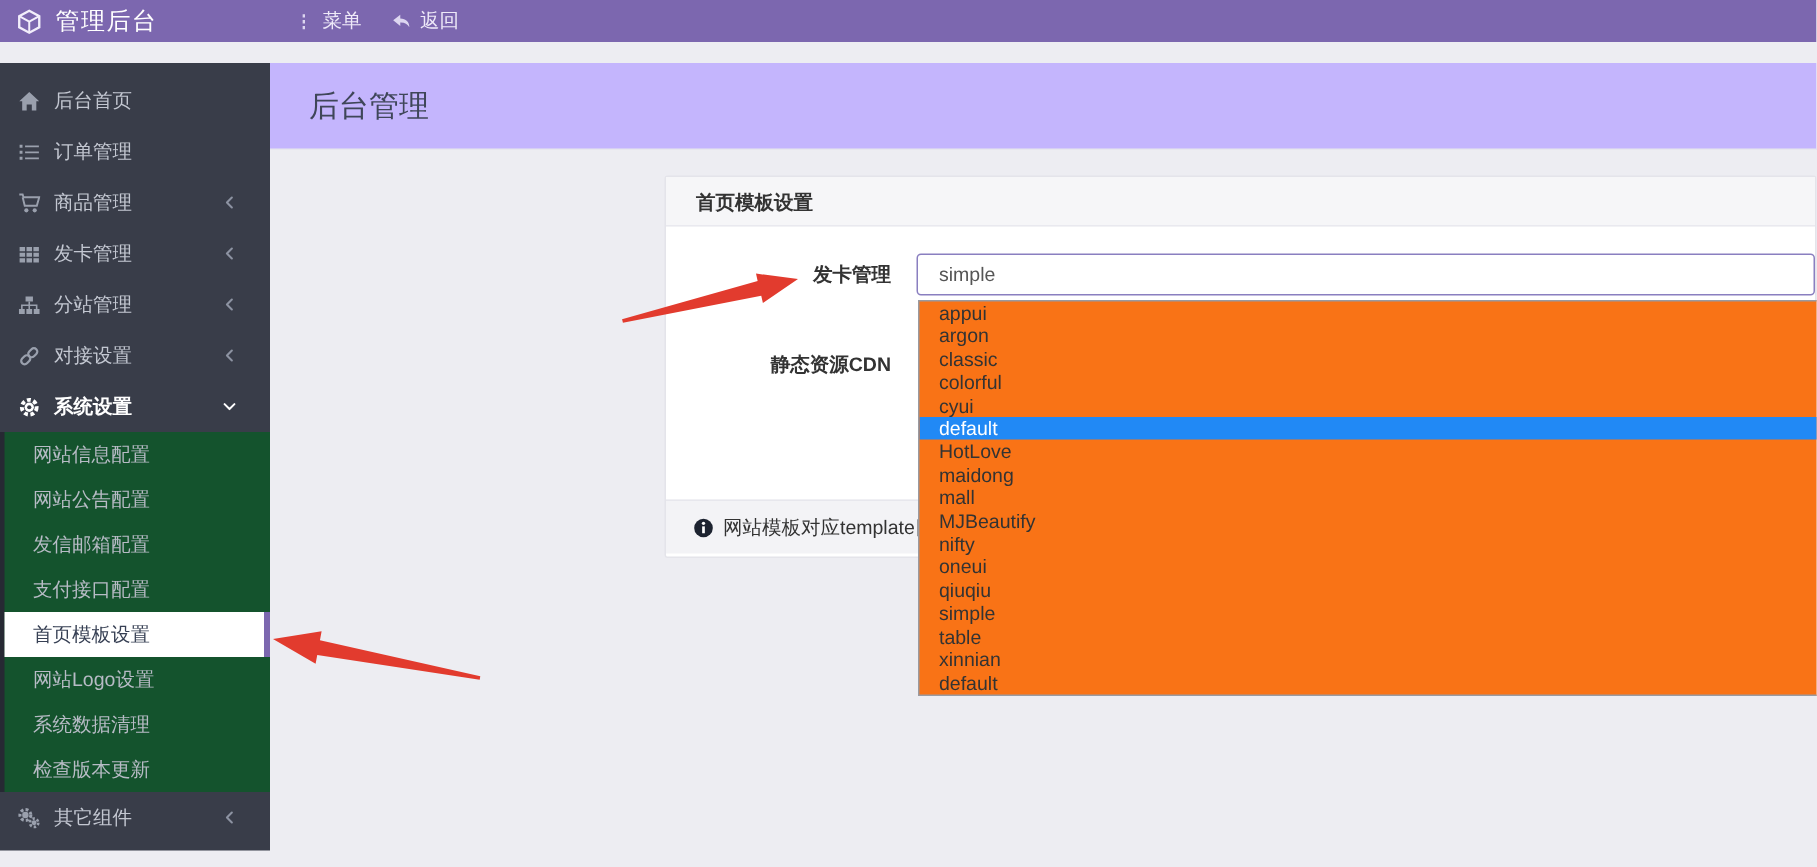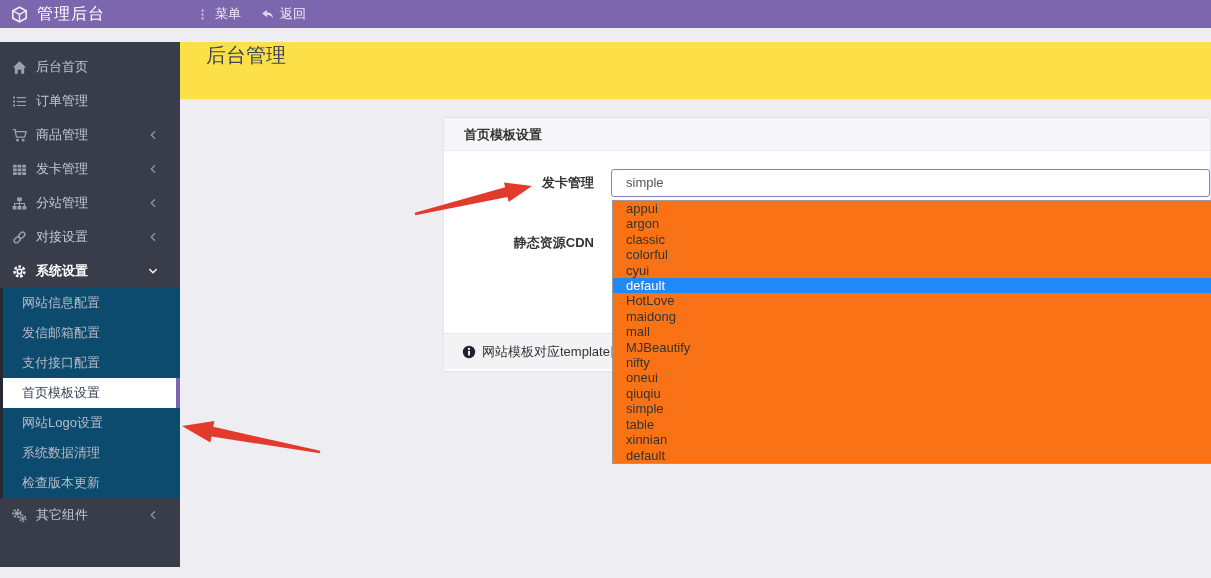--- a/index.html
+++ b/index.html
@@ -33,28 +33,28 @@
   
   .sidebar{position:absolute;left:0;top:42px;width:180px;height:525px;
     background:var(--c-sidebar);z-index:5}
   .side-main{padding-top:8px}
   .side-item{position:relative;height:34px;display:flex;align-items:center;
     padding-left:12px;color:#c3c7d1;font-size:13px;cursor:pointer}
   .side-item .icon{width:15px;height:15px;color:#9aa0ad;margin-right:9px;flex:none}
   .side-item .chev{position:absolute;right:13px;width:10px;height:10px;color:#8d93a2}
   .side-item.open{color:#fff;font-weight:bold}
   .side-item.open .icon,.side-item.open .chev{color:#fff}
-  .side-sub{background:#0c4a6e;border-left:3px solid #262933}
+  .side-sub{background:#14532d;border-left:3px solid #262933}
   .sub-item{position:relative;height:30px;display:flex;align-items:center;
     padding-left:19px;color:#b7bbc5;font-size:13px;cursor:pointer}
   .sub-item.active{background:#fff;color:#374054;border-right:4px solid var(--c-accent)}
 
   
-  .content-header{position:absolute;left:180px;top:42px;right:0;height:58px;background:#fde047;
-    border-bottom:1px solid #e7e7ed;display:flex;align-items:flex-start;z-index:1}
+  .content-header{position:absolute;left:180px;top:42px;right:0;height:58px;background:#c4b5fd;
+    border-bottom:1px solid #e7e7ed;display:flex;align-items:center;z-index:1}
   .page-title{margin-left:26px;font-size:20px;font-weight:400;color:#3f4659}
 
   .panel{position:absolute;left:443px;top:117px;right:0;height:255px;background:#fff;
     border:1px solid #e4e4ea;border-radius:2px;z-index:2}
   .panel-header{height:33px;line-height:33px;background:#f6f6f8;border-bottom:1px solid #e9e9ef;
     padding-left:20px;font-size:13px;font-weight:bold;color:#333}
   .panel-body{height:182px;padding-top:18px}
   .form-row{display:flex;margin-bottom:32px}
   .form-label{width:150px;flex:none;text-align:right;font-size:13px;font-weight:bold;
     color:#333;line-height:28px}
@@ -197,20 +197,23 @@
         <span class="icon chev">
           <svg viewBox="0 0 14 14" width="100%" height="100%">
             <path d="M2.4 4.8 7 9.4l4.6-4.6" fill="none" stroke="currentColor" stroke-width="1.9" stroke-linecap="round" stroke-linejoin="round"></path>
           </svg>
         </span>
       </li>
     </ul>
   <ul class="side-sub" id="side-sub">
       <li class="sub-item">
         <span>网站信息配置</span>
+      </li>
+      <li class="sub-item">
+        <span>网站公告配置</span>
       </li>
       <li class="sub-item">
         <span>发信邮箱配置</span>
       </li>
       <li class="sub-item">
         <span>支付接口配置</span>
       </li>
       <li class="sub-item active">
         <span>首页模板设置</span>
       </li>

